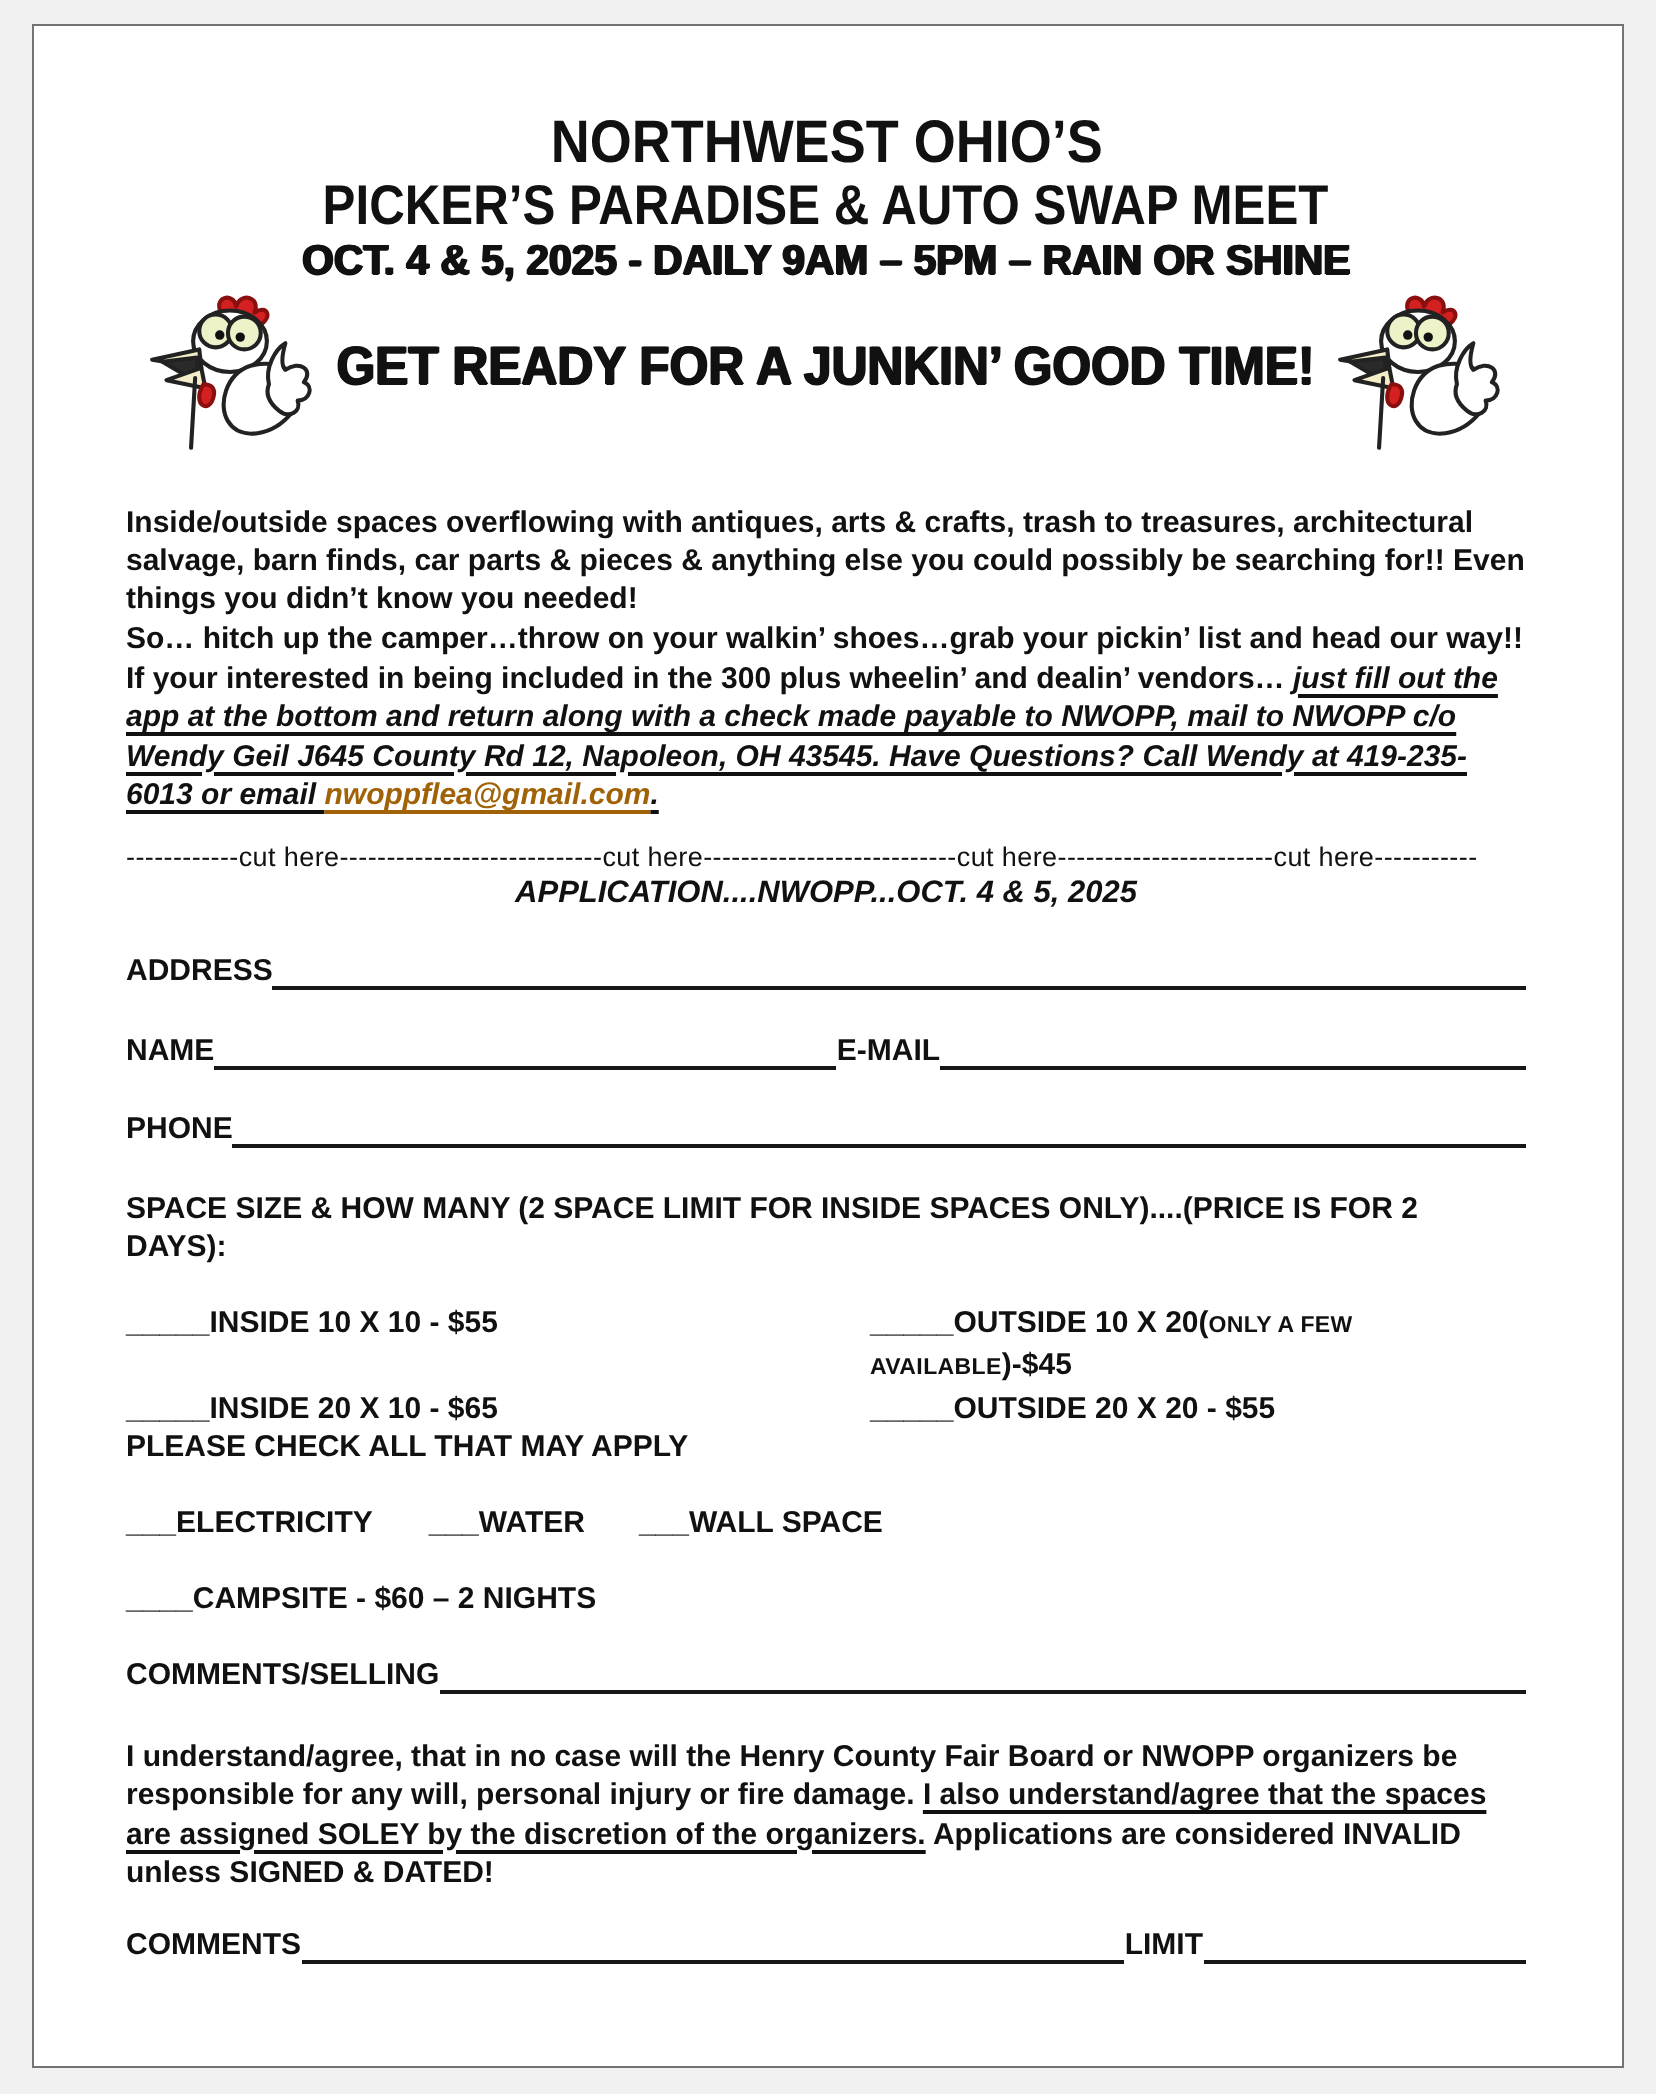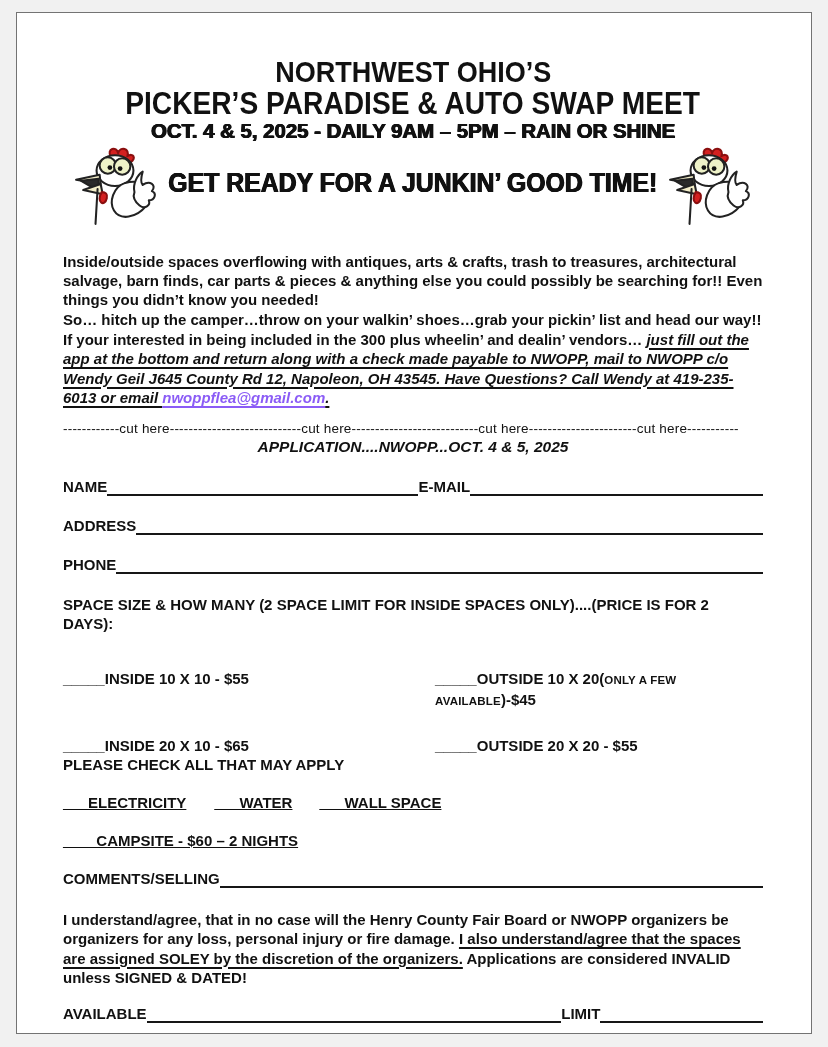--- a/index.html
+++ b/index.html
@@ -10,53 +10,53 @@
   .page{
     position:absolute;left:16px;top:12px;width:796px;height:1022px;
     background:#ffffff;border:1px solid #737373;box-sizing:border-box;
     padding:42px 48px 0 46px;color:#111;font-weight:bold;font-size:15px;
     overflow:hidden;
   }
   .center{text-align:center;}
   .cond{display:inline-block;white-space:nowrap;}
   .t1{font-size:30px;line-height:33px;}
   .t1 .cond{transform:scaleX(0.90);}
-  .t2{font-size:32px;line-height:30px;}
+  .t2{font-size:28px;line-height:30px;}
   .t2 .cond{transform:scaleX(0.88);}
   .t3{font-size:21px;line-height:26px;}
   .t3 .cond{transform:scaleX(0.97);}
   .heavy{text-shadow:0.6px 0 currentColor,-0.6px 0 currentColor,0 0.4px currentColor;}
   .mascot-row{position:relative;height:86px;margin-top:2px;}
   .mascot{position:absolute;top:0;width:104px;height:82px;}
   .mascot.left{left:0;}
   .mascot.right{right:2px;}
   .tagline{position:absolute;left:0;right:0;top:22px;text-align:center;font-size:27px;}
   .tagline .cond{transform:scaleX(0.92);}
   .intro{margin:20px 0 0 0;line-height:19px;}
   .location{margin:3px 0 0 0;font-size:18px;line-height:22px;text-align:center;}
   .location .cond{transform:scaleX(0.97);}
   .pitch{margin:1px 0 0 0;line-height:19.5px;}
   .iu{font-style:italic;text-decoration:underline;text-decoration-thickness:1.6px;text-underline-offset:2.5px;}
   .ul{text-decoration:underline;text-decoration-thickness:1.6px;text-underline-offset:2.5px;}
-  .email{color:#8b5cf6;}
+  .email{color:#a16207;}
   .cut-line{margin:13px 0 0 0;font-weight:normal;font-size:13.5px;line-height:16px;letter-spacing:0.2px;white-space:nowrap;}
   .app-title{margin:1px 0 0 0;text-align:center;font-size:15.5px;line-height:18px;font-style:italic;}
   .flexrow{display:flex;align-items:flex-end;line-height:19px;}
   .fill{display:inline-block;height:14px;border-bottom:2px solid #171717;align-self:flex-end;margin-bottom:0px;}
   .grow{flex:1 1 auto;}
   .row-name{margin-top:21px;}
   .row-std{margin-top:19px;}
   .row-gap{margin-top:20px;}
   .f-name{flex:1.02 1 0;}
   .f-email{flex:0.96 1 0;}
   .space-head{margin-top:21px;line-height:19px;}
-  .space-grid{display:grid;grid-template-columns:372px 1fr;row-gap:25px;margin-top:36px;line-height:19px;}
+  .space-grid{display:grid;grid-template-columns:372px 1fr;row-gap:1px;margin-top:19px;line-height:19px;}
   .small-caps{font-size:11.5px;letter-spacing:0.2px;}
   .check-head{margin-top:0px;line-height:19px;}
-  .checkrow{display:flex;margin-top:19px;line-height:19px;text-decoration:underline;}
+  .checkrow{display:flex;margin-top:19px;line-height:19px;}
   .chk-2{margin-left:28px;}
   .chk-3{margin-left:27px;}
   .chk-4{margin-left:38px;}
   .disclaimer{margin:22px 0 0 0;line-height:19.5px;}
   .row-sig{margin-top:16px;}
   .f-sig{flex:2.55 1 0;}
   .f-date{flex:1 1 0;}
   .lbl{white-space:nowrap;}
 </style>
 </head>
@@ -107,30 +107,30 @@
       </svg>
     </div>
 
     <p class="intro">Inside/outside spaces overflowing with antiques, arts &amp; crafts, trash to treasures, architectural salvage, barn finds, car parts &amp; pieces &amp; anything else you could possibly be searching for!! Even things you didn’t know you needed!</p>
 
     <p class="pitch"><span>So… hitch up the camper…throw on your walkin’ shoes…grab your pickin’ list and head our way!!  If your interested in being included in the 300 plus wheelin’ and dealin’ vendors… </span><span class="iu">just fill out the app at the bottom and return along with a check made payable to NWOPP, mail to NWOPP c/o Wendy Geil J645 County Rd 12, Napoleon, OH 43545.  Have Questions? Call Wendy at 419-235-6013 or email </span><a href="#" class="iu email">nwoppflea@gmail.com</a><span class="iu">.</span></p>
 
     <div class="cut-line">------------cut here----------------------------cut here---------------------------cut here-----------------------cut here-----------</div>
     <div class="app-title">APPLICATION....NWOPP...OCT. 4 &amp; 5, 2025</div>
 
+    <div class="flexrow row-gap">
+      <span class="lbl">ADDRESS</span>
+      <span class="fill grow"></span>
+    </div>
+
     <div class="flexrow row-name">
       <span class="lbl">NAME</span>
       <span class="fill f-name"></span>
       <span class="lbl">E-MAIL</span>
       <span class="fill f-email"></span>
-    </div>
-
-    <div class="flexrow row-gap">
-      <span class="lbl">ADDRESS</span>
-      <span class="fill grow"></span>
     </div>
 
     <div class="flexrow row-gap">
       <span class="lbl">PHONE</span>
       <span class="fill grow"></span>
     </div>
 
     <div class="space-head">SPACE SIZE &amp; HOW MANY (2 SPACE LIMIT FOR INSIDE SPACES ONLY)....(PRICE IS FOR 2 DAYS):</div>
 
     <div class="space-grid">
@@ -150,23 +150,23 @@
 
     <div class="checkrow">
       <span>____CAMPSITE - $60 – 2 NIGHTS</span>
     </div>
 
     <div class="flexrow row-std">
       <span class="lbl">COMMENTS/SELLING</span>
       <span class="fill grow"></span>
     </div>
 
-    <p class="disclaimer"><span>I understand/agree, that in no case will the Henry County Fair Board or NWOPP organizers be organizers for any loss, personal injury or fire damage.  </span><span class="ul">I also understand/agree that the spaces are assigned SOLEY by the discretion of the organizers.</span><span>  Applications are considered INVALID unless SIGNED &amp; DATED!</span></p>
+    <p class="disclaimer"><span>I understand/agree, that in no case will the Henry County Fair Board or NWOPP organizers be responsible for any will, personal injury or fire damage.  </span><span class="ul">I also understand/agree that the spaces are assigned SOLEY by the discretion of the organizers.</span><span>  Applications are considered INVALID unless SIGNED &amp; DATED!</span></p>
 
     <div class="flexrow row-sig">
-      <span class="lbl">AVAILABLE</span>
+      <span class="lbl">COMMENTS</span>
       <span class="fill f-sig"></span>
       <span class="lbl">LIMIT</span>
       <span class="fill f-date"></span>
     </div>
 
   </div>
 </div>
 
 </body></html>

